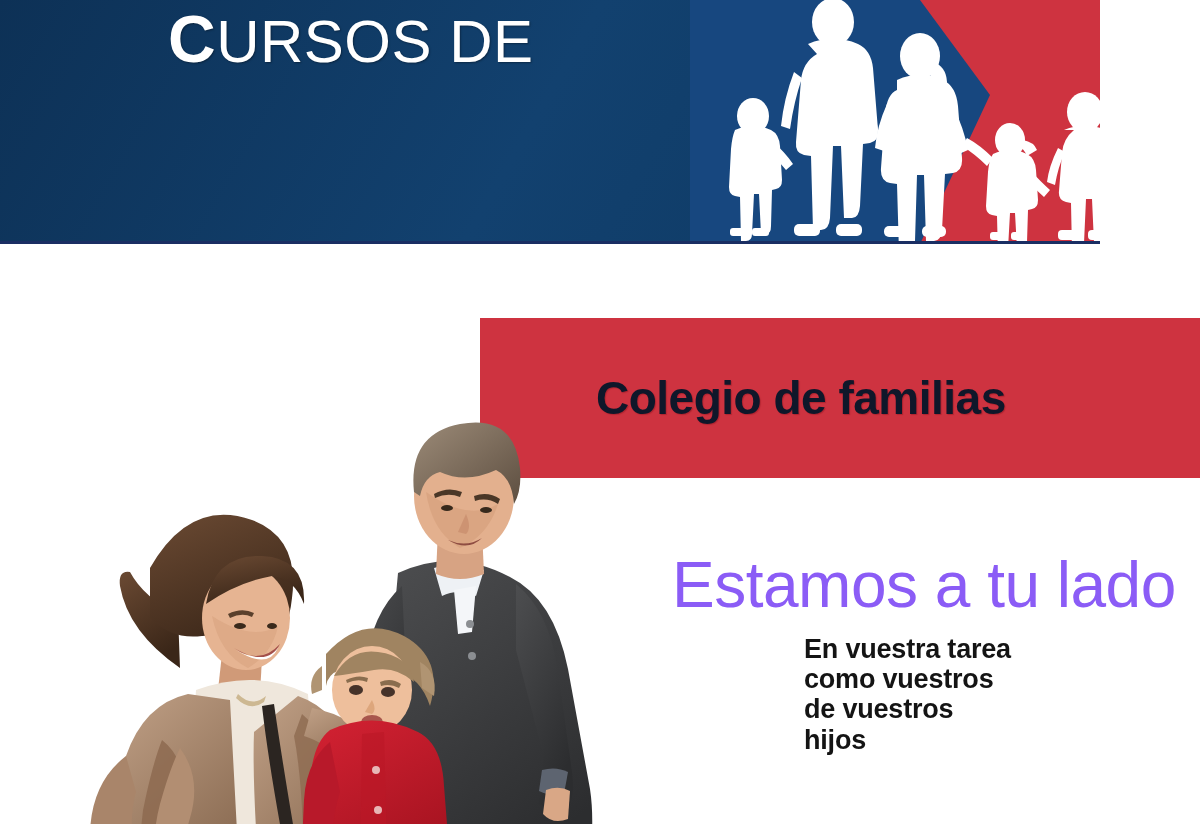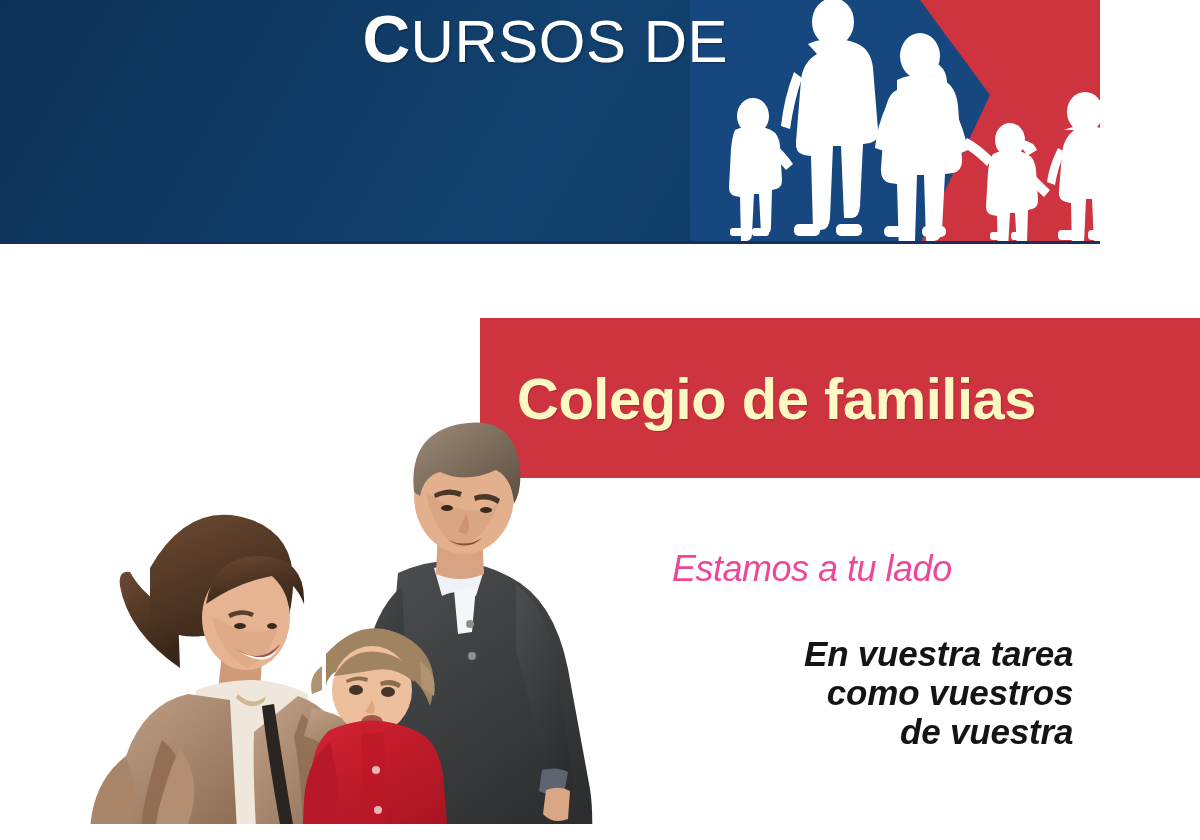--- a/index.html
+++ b/index.html
@@ -9,21 +9,20 @@
   }
   body {
     font-family: "Liberation Sans", sans-serif;
   }
   #poster {
     position: relative;
     width: 1200px;
     height: 824px;
     overflow: hidden;
     background: #ffffff;
-    text-align: right;
   }
 
   
   .header-band {
     position: absolute;
     left: 0;
     top: 0;
     width: 1200px;
     height: 244px;
     background: linear-gradient(120deg, #0d3156 0%, #12416f 45%, #0f3b66 75%, #0c3256 100%);
@@ -86,23 +85,23 @@
     position: absolute;
     left: 480px;
     top: 318px;
     width: 720px;
     height: 160px;
     background: #ce3340;
     display: flex;
     align-items: center;
   }
   .red-banner-text {
-    margin-left: 37px;
-    color: #fef9c3;
-    font-size: 58px;
+    margin-left: 116px;
+    color: #0f172a;
+    font-size: 46px;
     font-weight: 700;
     letter-spacing: -0.5px;
     white-space: nowrap;
     text-shadow: 1px 1px 1px rgba(120,10,18,0.35);
   }
 
   
   .photo {
     position: absolute;
     left: 30px;
@@ -110,34 +109,32 @@
     width: 700px;
     height: 470px;
   }
   .photo svg { display:block; }
 
   
   .headline {
     position: absolute;
     left: 672px;
     top: 548px;
-    font-size: 36px;
-    font-style: italic;
+    font-size: 64px;
     font-weight: 400;
-    color: #ec4899;
+    color: #8b5cf6;
     white-space: nowrap;
     letter-spacing: -0.5px;
     text-shadow: 0 0 3px rgba(255,255,255,0.95), 2px 2px 3px rgba(255,255,255,0.9);
   }
   .subcopy {
     position: absolute;
     left: 804px;
     top: 634px;
-    font-size: 35px;
-    font-style: italic;
+    font-size: 27px;
     font-weight: 700;
     color: #141414;
     line-height: 1.12;
     letter-spacing: -0.2px;
     text-shadow: 0 0 3px rgba(255,255,255,0.95);
   }
   .subcopy div { white-space: nowrap; }
 </style>
 </head>
 <body>
@@ -341,16 +338,17 @@
         <path d="M322 440 q34 -10 56 6 q10 8 8 24 l-70 0 q-4 -22 6 -30 z" fill="#211d1c"></path>
       </g>
     </svg>
   </div>
 
   <div class="headline">Estamos a tu lado</div>
 
   <div class="subcopy">
     <div>En vuestra tarea</div>
     <div>como vuestros</div>
-    <div>de vuestra</div>
+    <div>de vuestros</div>
+    <div>hijos</div>
   </div>
 
 </div>
 
 </body></html>

